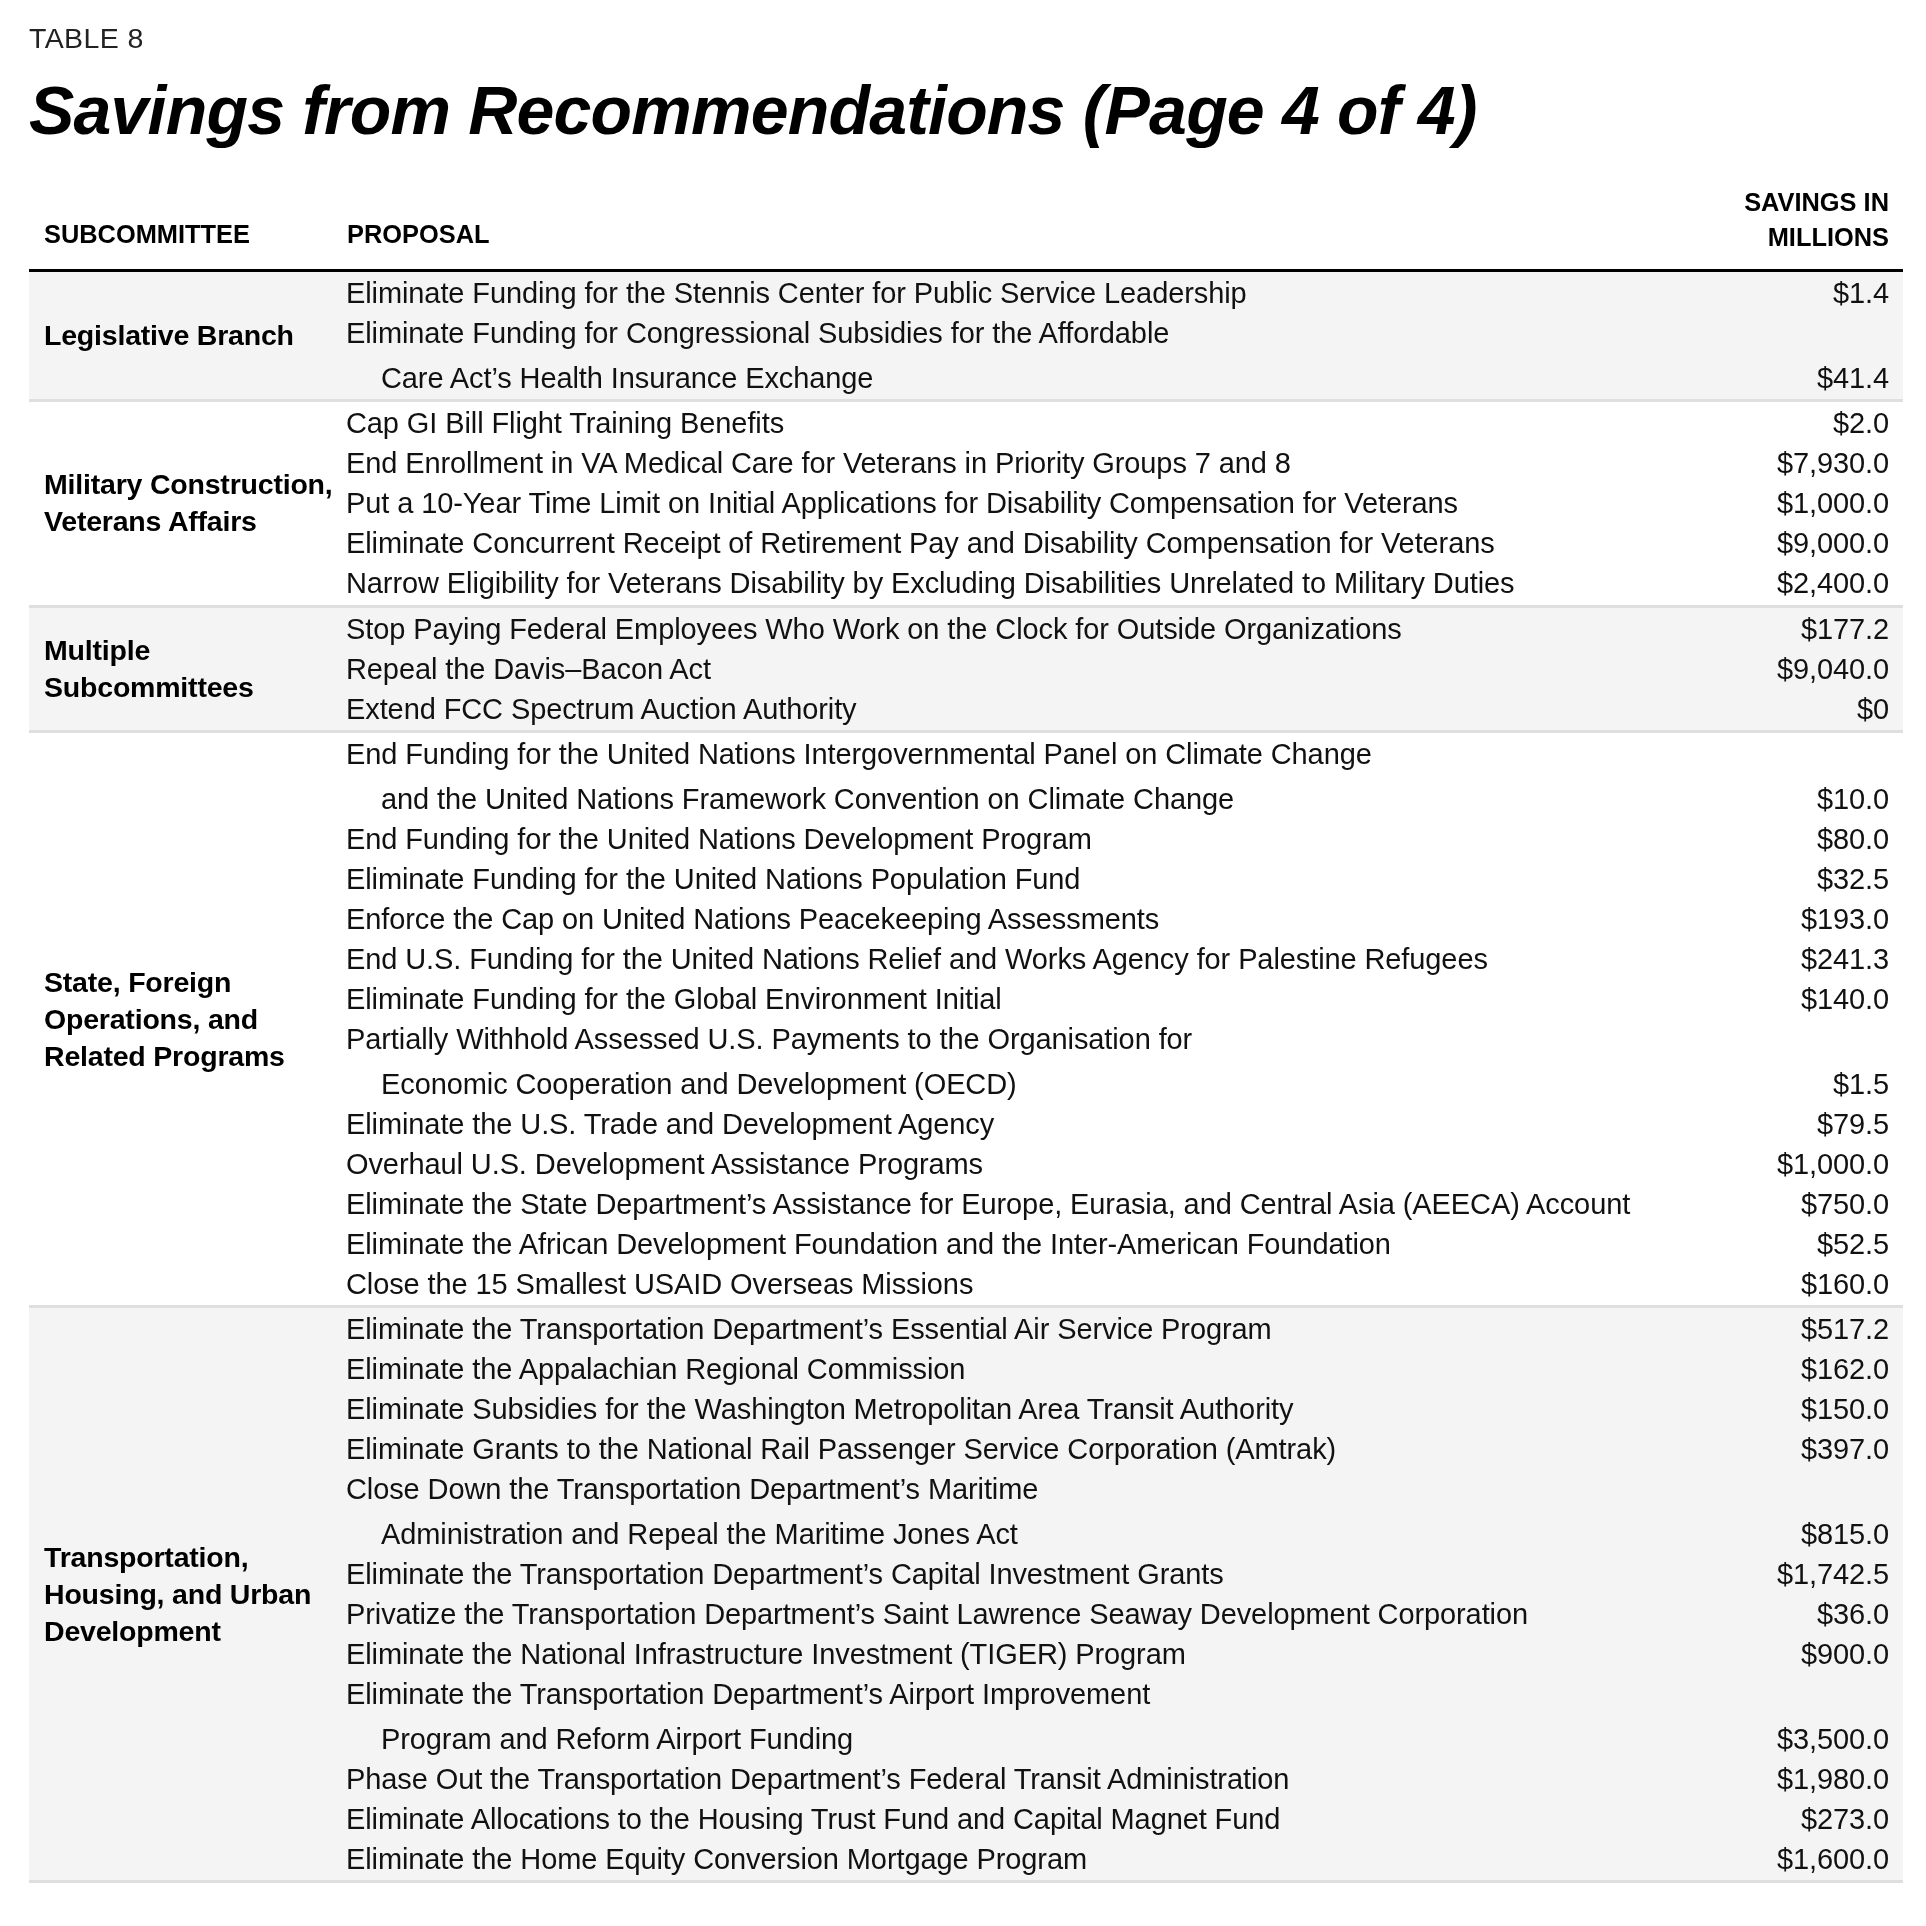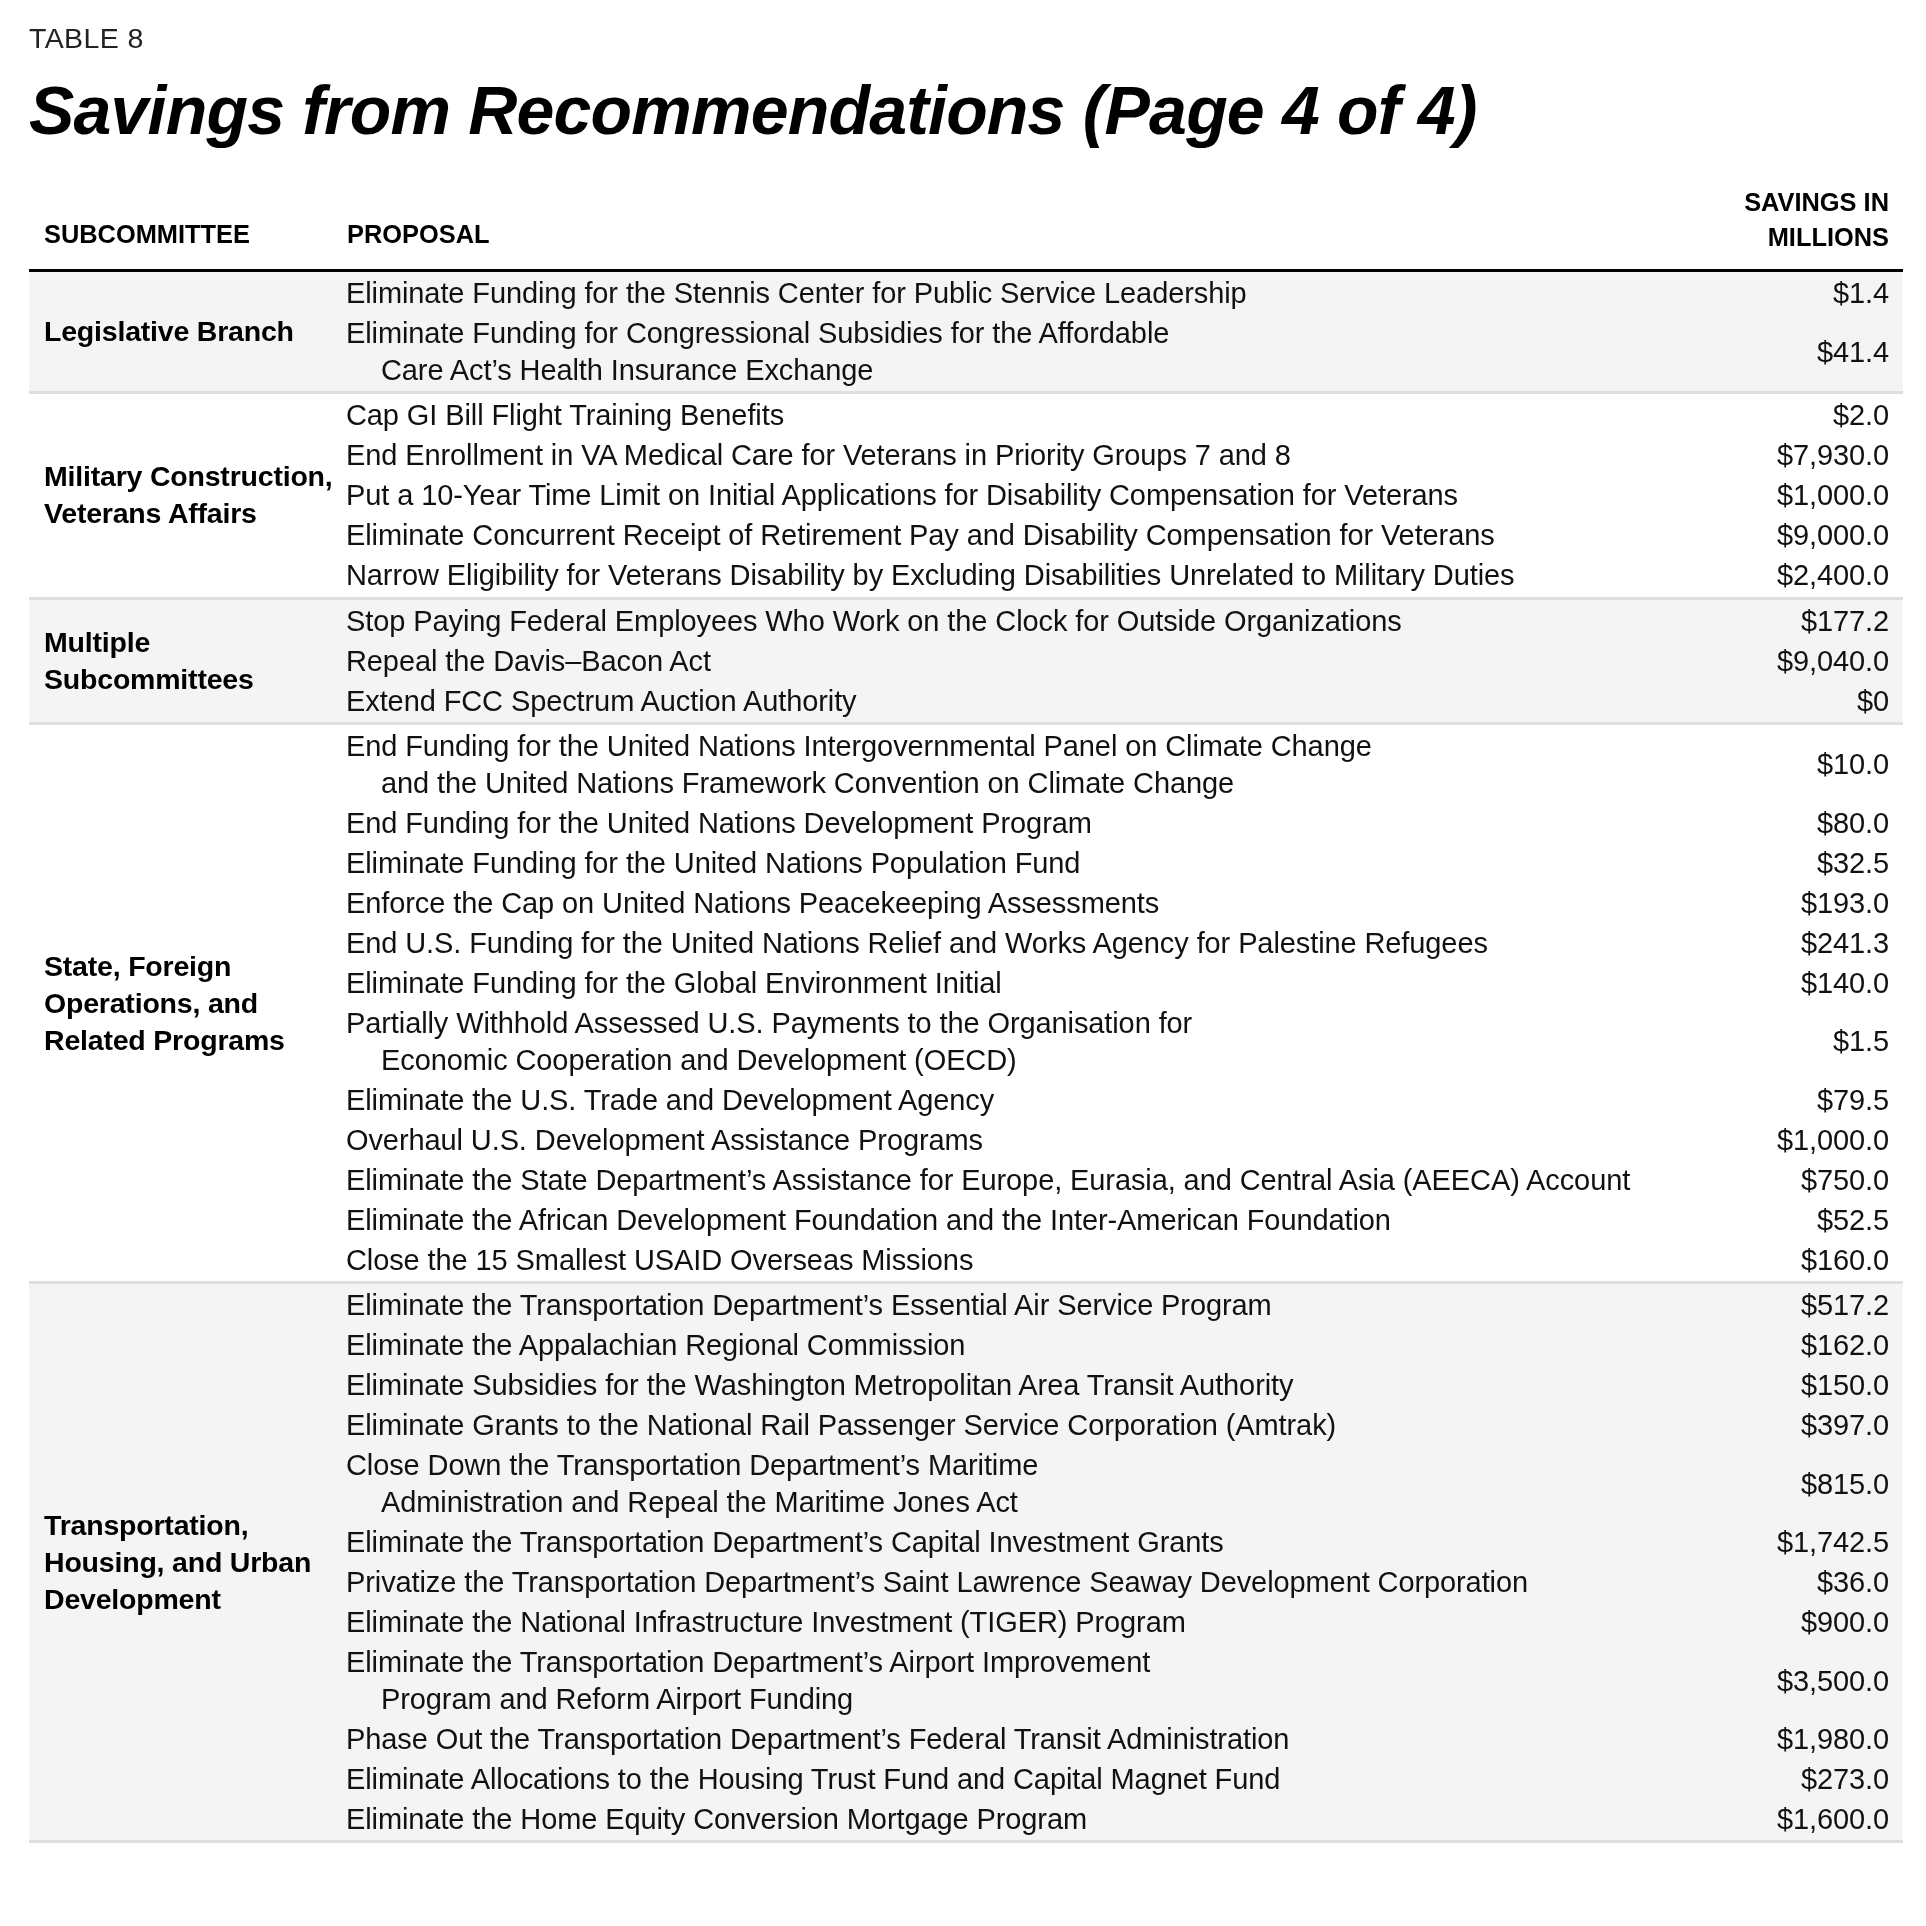--- a/index.html
+++ b/index.html
@@ -29,26 +29,26 @@
     position: relative; border-bottom: 3.1px solid #dfdfdf; padding: 0;
   }
   .group.shaded { background: #f4f4f4; }
   .group-label {
     position: absolute; left: 15px; top: 0; bottom: 0;
     display: flex; align-items: center;
     width: 293px; font-size: 28.5px; font-weight: 700; line-height: 37px; color: #000;
     letter-spacing: -0.2px;
   }
   .rows { margin-left: 317px; padding-top: 1.5px; padding-bottom: 0.8px; }
-  .row { position: relative; display: flex; align-items: center; gap: 20px; }
+  .row { position: relative; display: flex; align-items: flex-end; gap: 20px; }
   .proposal {
     flex: 1; font-size: 29px; line-height: 37px; padding: 1.5px 0 1.5px 0; color: #111;
     letter-spacing: -0.1px;
   }
-  .proposal .line2 { display: block; padding-left: 35px; }
+  .proposal .line2 { display: block; padding-left: 35px; margin-top: 8px; }
   .value {
     width: 231px; text-align: right; font-size: 29px; line-height: 37px;
     padding: 1.5px 14px 1.5px 0; color: #111; letter-spacing: -0.1px;
   }
 </style>
 </head>
 <body>
 
 <div class="table-label">TABLE 8</div>
 <div class="title">Savings from Recommendations (Page 4 of 4)</div>

